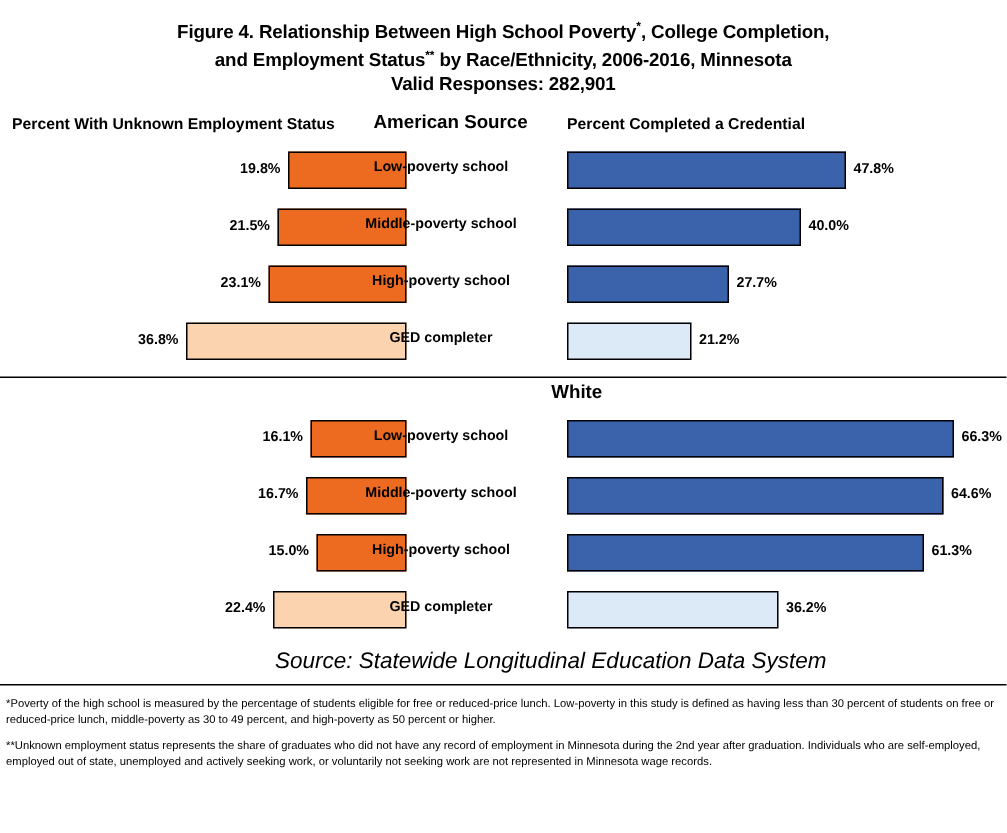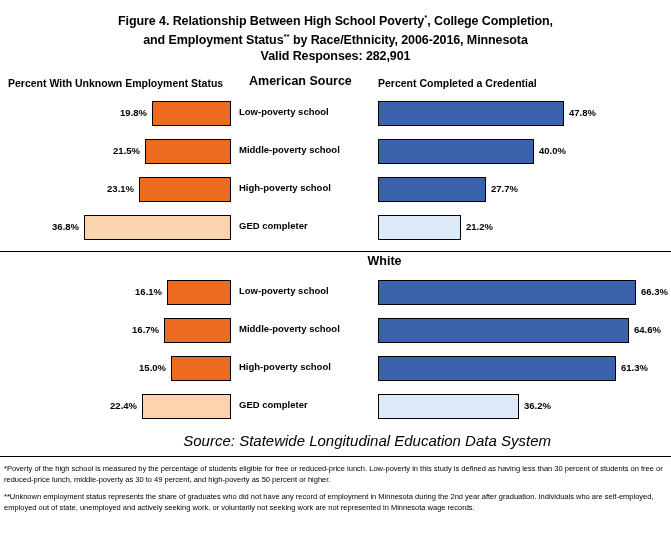--- a/index.html
+++ b/index.html
@@ -67,20 +67,21 @@
     position: relative;
     height: 38px;
   }
   
   .left-zone {
     position: absolute;
     left: 0;
     top: 0;
     width: 239px;
     height: 38px;
+    padding-left: 40px;
   }
   .bar-left {
     position: absolute;
     right: 8px;
     top: 6px;
     height: 25px;
     background: #ED6A21;
     border: 1px solid #000000;
     box-sizing: border-box;
   }
@@ -90,23 +91,24 @@
   .lbl-left {
     position: absolute;
     top: 12px;
     font-size: 9.5px;
     font-weight: bold;
     white-space: nowrap;
   }
   
   .center-label {
     position: absolute;
-    left: 239px;
+    left: 227px;
     width: 134px;
     top: 11px;
+    text-align: center;
     font-size: 9.5px;
     font-weight: bold;
     white-space: nowrap;
   }
   
   .right-zone {
     position: absolute;
     left: 373px;
     top: 0;
     right: 0;

